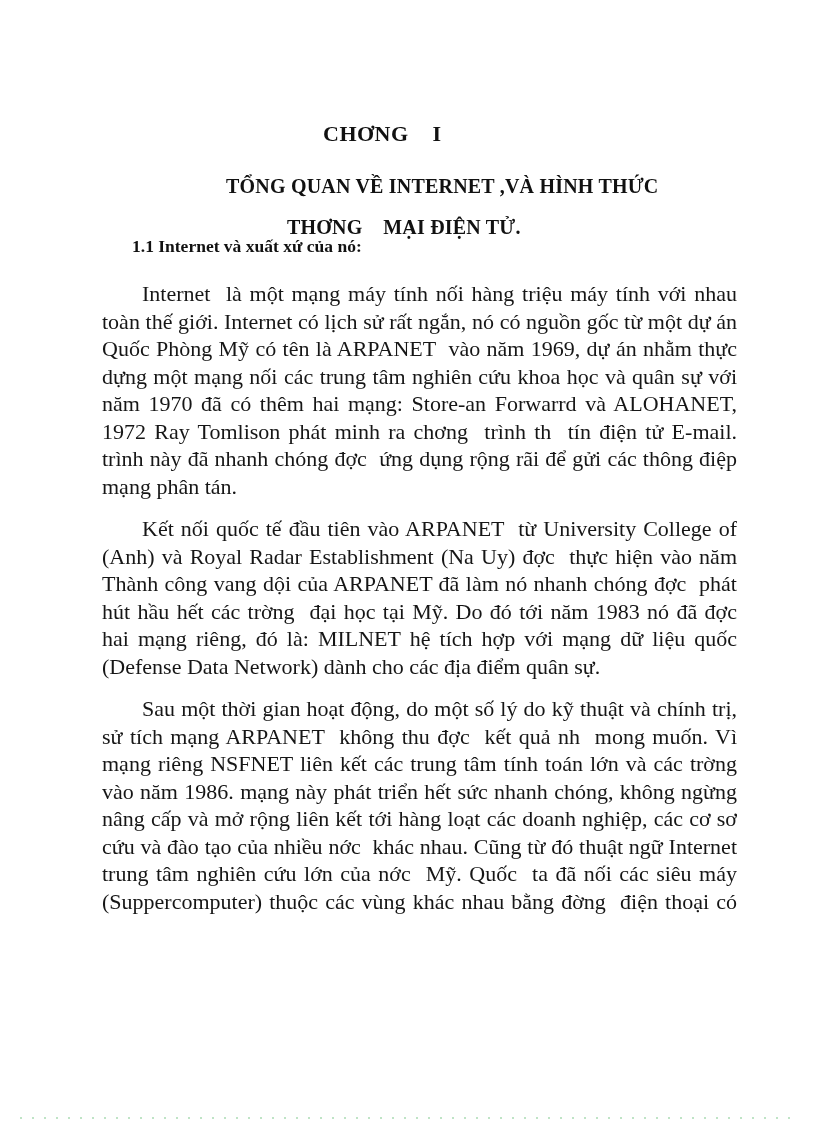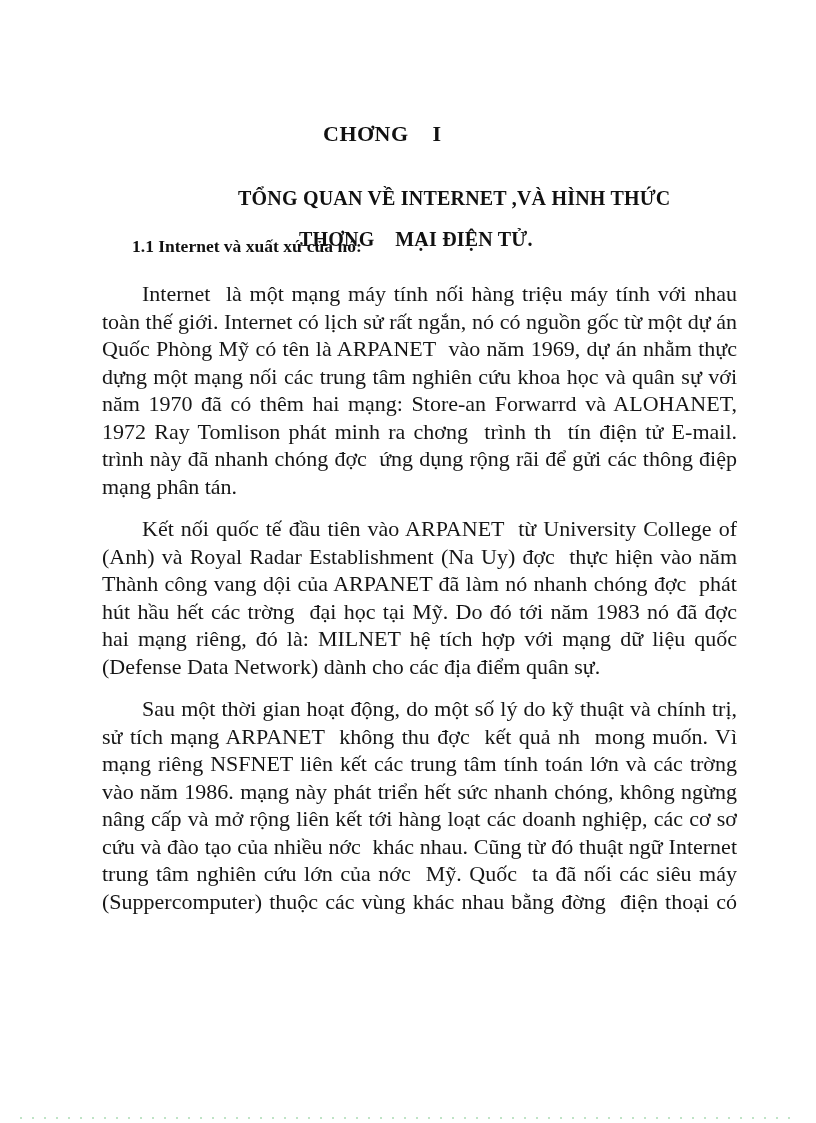--- a/index.html
+++ b/index.html
@@ -18,21 +18,21 @@
     top: 121px;
     margin: 0;
     font-size: 22px;
     font-weight: bold;
     letter-spacing: 0.5px;
     white-space: pre;
     color: #111111;
   }
   .subtitle {
     position: absolute;
-    margin: 12px;
+    margin: 0;
     font-size: 20px;
     font-weight: bold;
     letter-spacing: 0.2px;
     white-space: pre;
     color: #111111;
   }
   .subtitle.l1 { left: 226px; top: 175px; }
   .subtitle.l2 { left: 287px; top: 216px; }
   .section {
     position: absolute;

